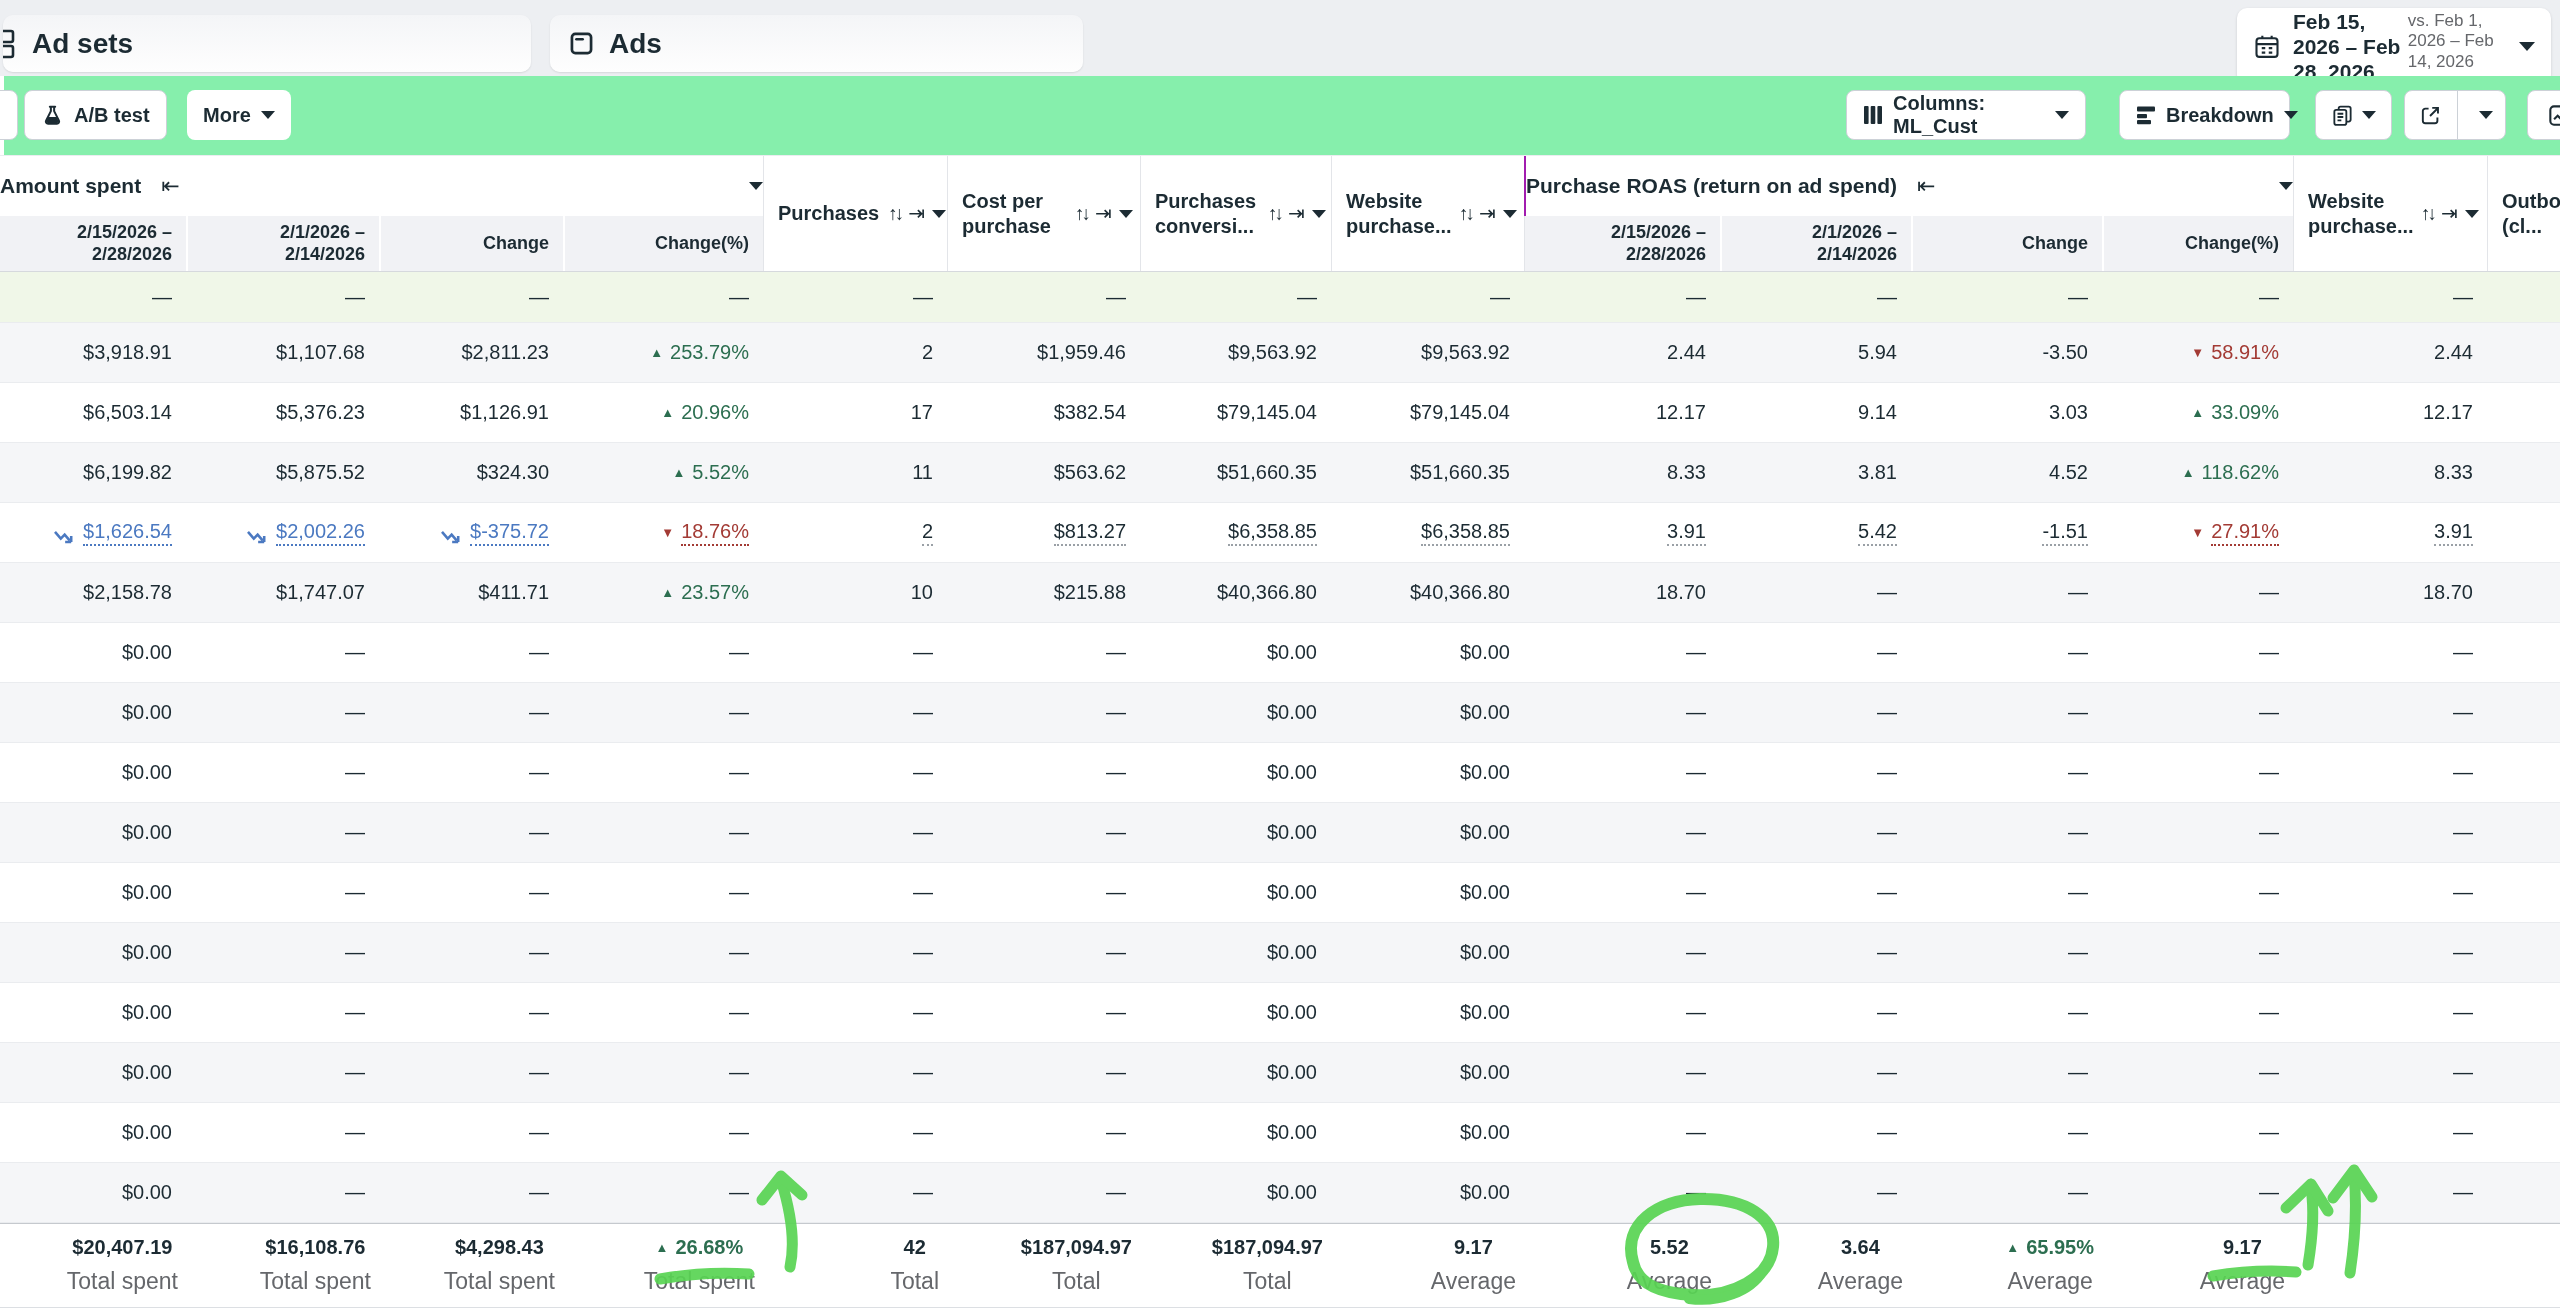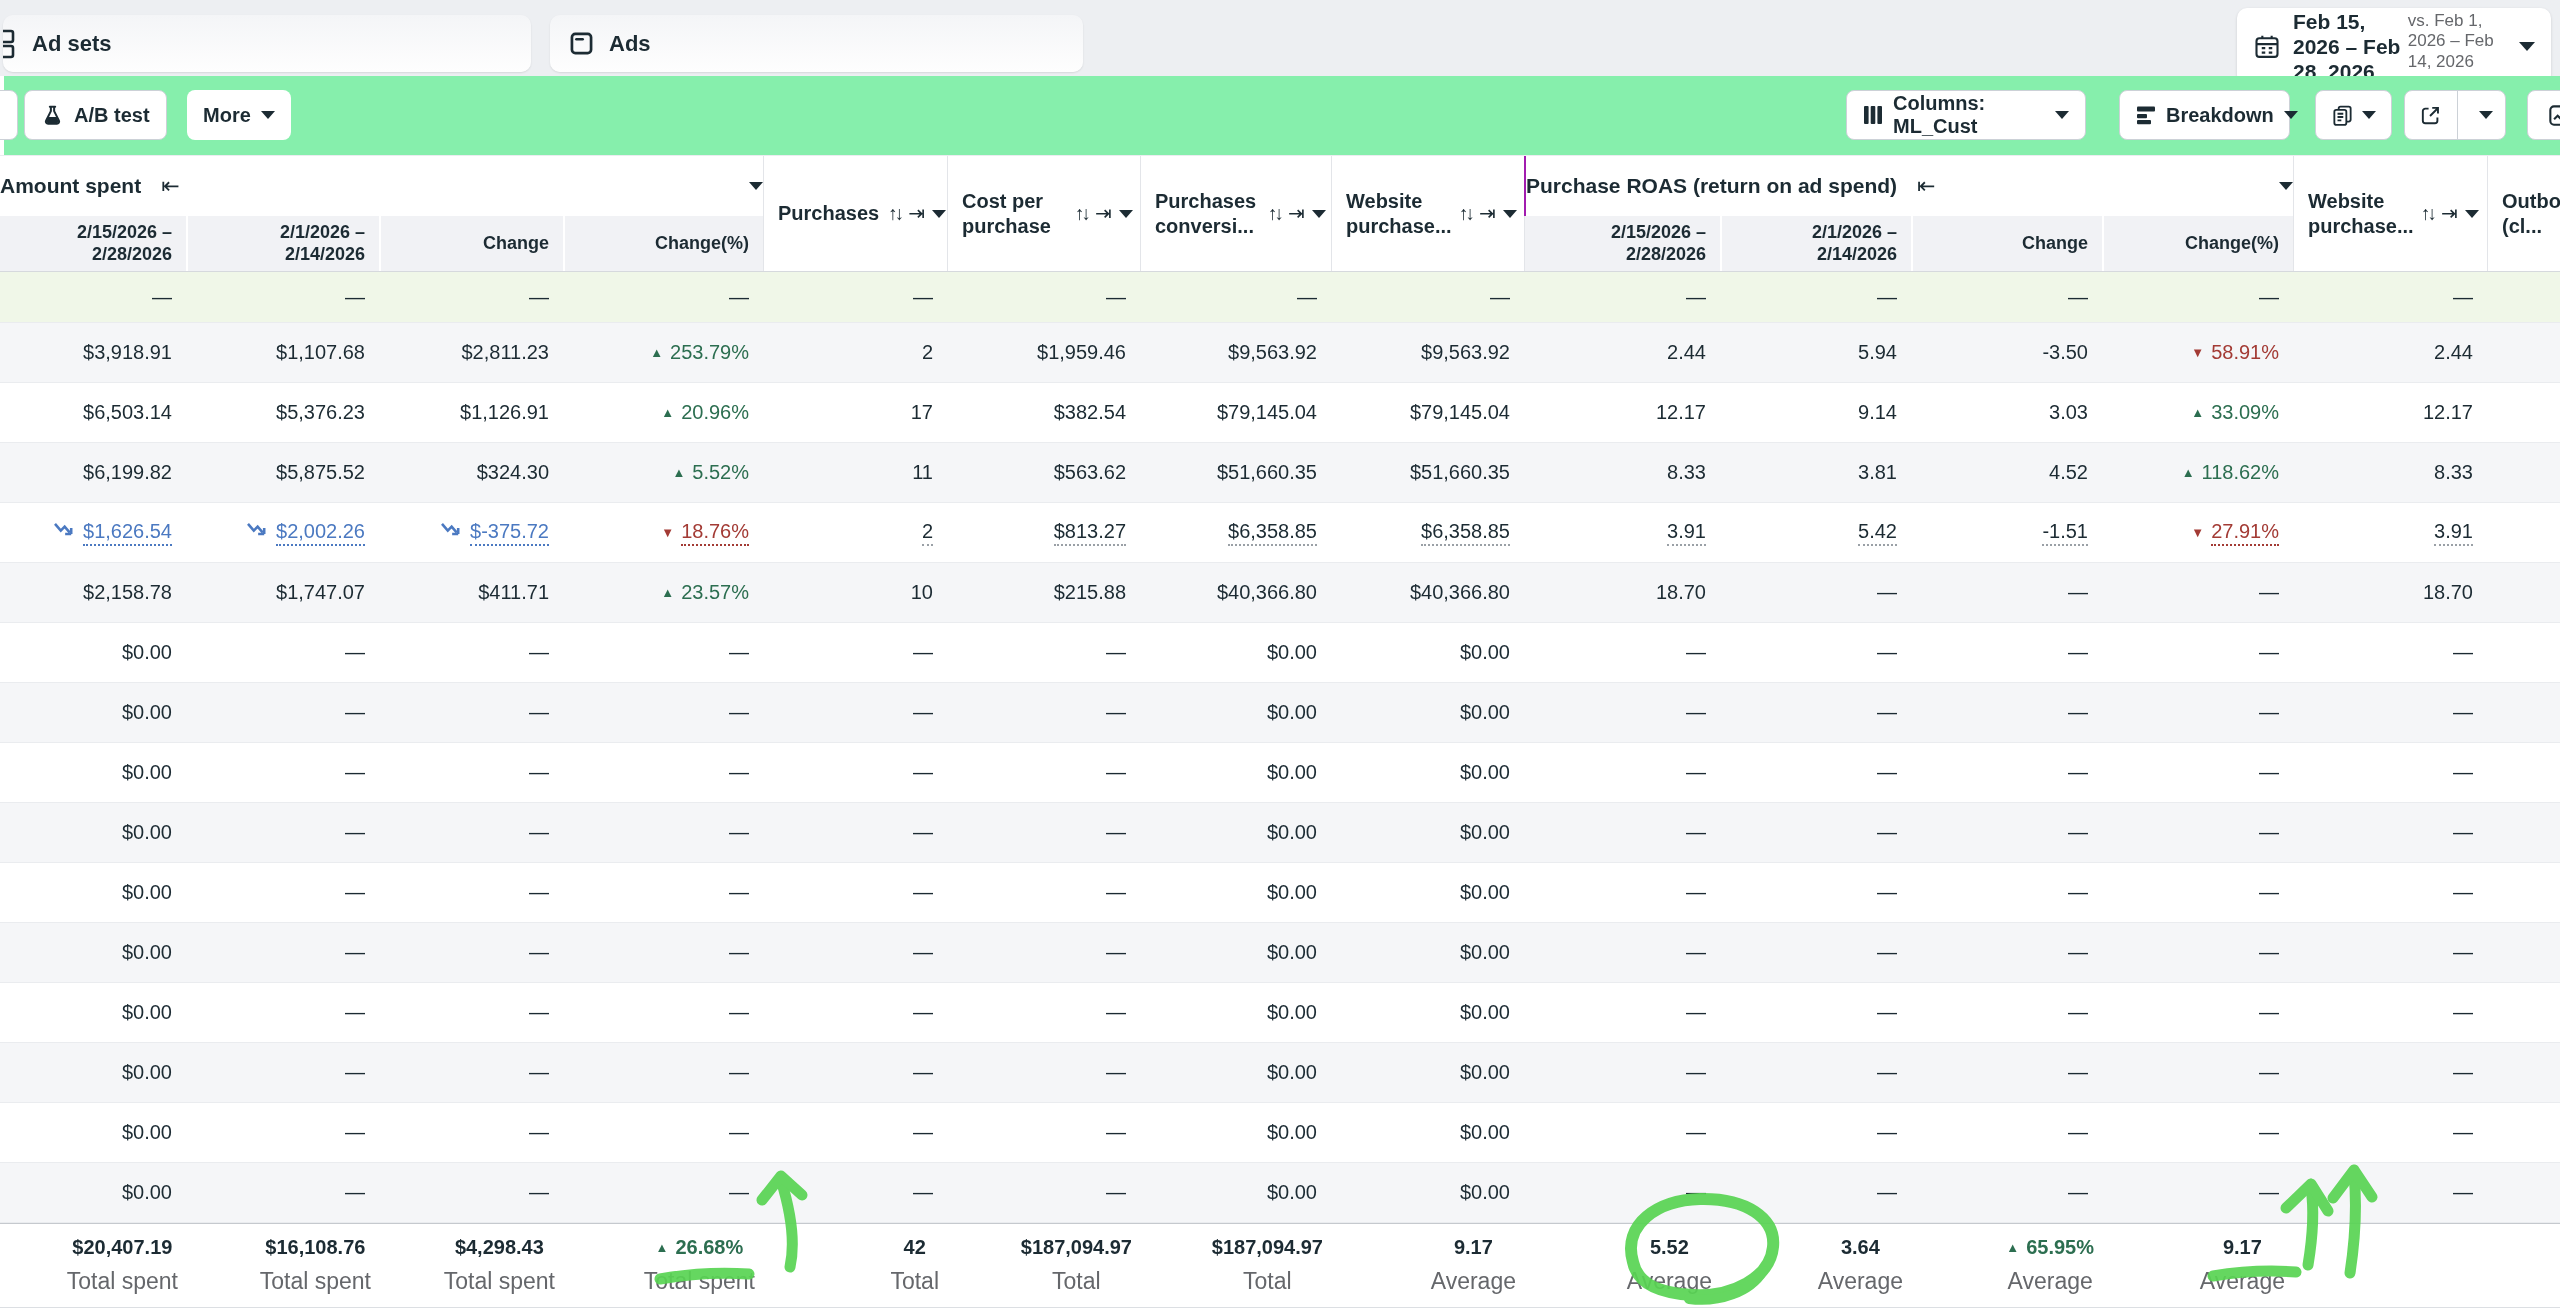--- a/index.html
+++ b/index.html
@@ -4,21 +4,21 @@
 <style>
   html,body{margin:0;padding:0;}
   .page{position:relative;width:2560px;height:1310px;overflow:hidden;background:#ffffff;
         font-family:"Liberation Sans","DejaVu Sans",sans-serif;color:#1c2b33;
         --cols:186px 193px 184px 200px 184px 193px 191px 193px 196px 191px 191px 191px 194px 200px;
         --pos:#2c6e50;--neg:#a33b35;--link:#4b79c1;}
   
   .topstrip{position:absolute;left:0;top:0;width:2560px;height:76px;background:#edeff2;}
   .tabcard{position:absolute;top:15px;height:57px;background:linear-gradient(#f4f5f7,#fefefe);
            border-radius:10px;box-shadow:0 1px 2px rgba(0,0,0,.10);display:flex;align-items:center;overflow:hidden;}
-  .tabcard .tlabel{font-size:22px;font-weight:700;}
+  .tabcard .tlabel{font-size:28px;font-weight:700;}
   #tab-adsets{left:3px;width:528px;}
   #tab-ads{left:550px;width:533px;}
   .tabico{display:flex;align-items:center;margin:0 14px 0 18px;}
   #tab-adsets .tabico{margin-left:-9px;margin-right:12px;}
   
   .datecard{position:absolute;left:2237px;top:8px;width:314px;height:77px;background:#fff;border-radius:10px;
             box-shadow:0 1px 3px rgba(0,0,0,.14);display:flex;align-items:center;padding:0 16px;box-sizing:border-box;gap:12px;}
   .datetexts{display:flex;flex-direction:row;line-height:1.2;}
   .datemain{font-size:21px;font-weight:700;}
   .datesub{font-size:17px;color:#65676b;margin-top:2px;}
@@ -65,21 +65,21 @@
   .trow{display:grid;grid-template-columns:var(--cols);height:60px;background:#fff;border-bottom:1px solid #eaecef;box-sizing:border-box;}
   .trow.green{height:51px;background:#f0f7e8;}
   .trow.gray{background:#f5f6f8;}
   .bc{display:flex;align-items:center;justify-content:flex-end;padding-right:14px;font-size:20px;font-weight:500;}
   .delta{display:flex;align-items:center;gap:7px;}
   .delta.up{color:var(--pos);}
   .delta.down{color:var(--neg);}
   .tri{font-size:13px;}
   .dotted{border-bottom:2px dotted currentColor;padding-bottom:1px;}
   .dot{border-bottom:2px dotted #9aa0a6;padding-bottom:1px;}
-  .link{color:var(--link);display:flex;align-items:flex-start;gap:8px;}
+  .link{color:var(--link);display:flex;align-items:flex-end;gap:8px;}
   .link .lv{border-bottom:2px dotted var(--link);padding-bottom:1px;}
   
   .totals{position:absolute;left:0;top:1223px;width:2687px;height:83px;background:#fff;border-top:1px solid #c5c9ce;
           border-bottom:1px solid #dcdfe3;display:grid;grid-template-columns:var(--cols);box-sizing:content-box;}
   .tc{display:flex;justify-content:flex-end;align-items:flex-start;padding:12px 8px 0 0;}
   .tc .twrap{text-align:center;}
   .tv{font-size:20px;font-weight:600;display:flex;align-items:center;justify-content:center;gap:7px;}
   .tv.up{color:var(--pos);}
   .tl{font-size:23px;color:#65676b;margin-top:9px;font-weight:400;}
   

